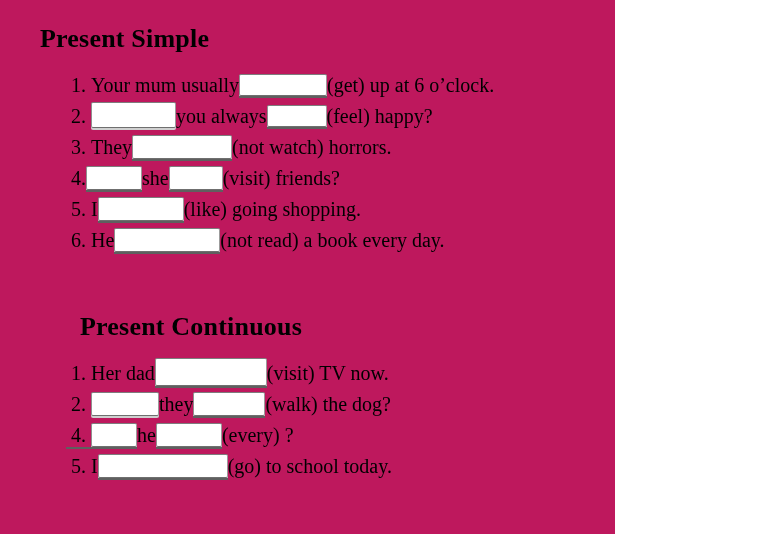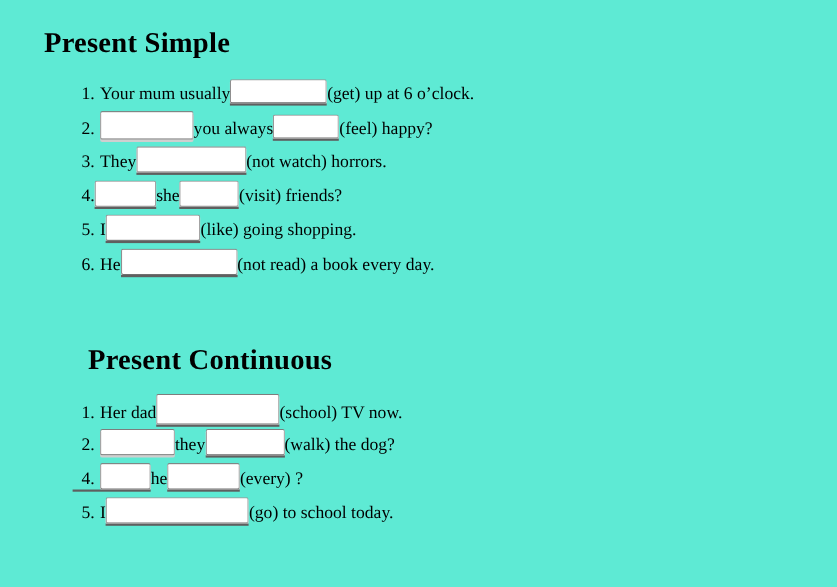--- a/index.html
+++ b/index.html
@@ -10,23 +10,23 @@
   body {
     width: 761px;
     height: 534px;
     overflow: hidden;
     font-family: "Liberation Serif", "DejaVu Serif", serif;
     color: #000000;
     position: relative;
   }
   .page {
     position: relative;
-    width: 761px;
+    width: 615px;
     height: 534px;
-    background: #5eead4;
+    background: #be185d;
   }
 
   .section-heading {
     font-family: "Liberation Serif", "DejaVu Serif", serif;
     font-weight: bold;
     font-size: 26px;
     line-height: 30px;
     letter-spacing: 0.2px;
     color: #000000;
     position: absolute;
@@ -34,21 +34,21 @@
   }
 
   .qlist {
     position: absolute;
     margin: 0;
     padding: 0;
     list-style: none;
   }
   .qitem {
     font-family: "Liberation Serif", "DejaVu Serif", serif;
-    font-size: 16px;
+    font-size: 20px;
     line-height: 31px;
     color: #000000;
     white-space: nowrap;
     display: block;
     height: 31px;
   }
   .qnum {
     display: inline-block;
     text-align: right;
     width: 24px;
@@ -125,19 +125,19 @@
       <li class="qitem"><span class="qnum">2.</span><span class="sp"> </span><span class="blank h26 no-ul" style="width: 85px;"></span><span class="sp">you always</span><span class="blank h22 ul" style="width: 60px;"></span><span class="sp">(feel) happy?</span></li>
       <li class="qitem"><span class="qnum">3.</span><span class="sp">They </span><span class="blank h24 ul" style="width: 100px;"></span><span class="sp"> (not watch) horrors.</span></li>
       <li class="qitem"><span class="qnum tight">4.</span><span class="blank h24 ul" style="width: 56px;"></span><span class="sp"> she </span><span class="blank h24 ul" style="width: 54px;"></span><span class="sp"> (visit) friends?</span></li>
       <li class="qitem"><span class="qnum">5.</span><span class="sp">I </span><span class="blank h24 ul" style="width: 86px;"></span><span class="sp">(like) going shopping.</span></li>
       <li class="qitem"><span class="qnum">6.</span><span class="sp">He </span><span class="blank h24 ul" style="width: 106px;"></span><span class="sp">(not read) a book every day.</span></li>
     </ul>
 
   <div class="section-heading" style="left:40px; top:312px;margin-left:40px;">Present Continuous</div>
 
   <ul class="qlist" id="list-pc" style="left:62px; top:358px;">
-      <li class="qitem"><span class="qnum">1.</span><span class="sp">Her dad</span><span class="blank h28 ul" style="width: 112px;"></span><span class="sp">(school) TV now.</span></li>
+      <li class="qitem"><span class="qnum">1.</span><span class="sp">Her dad</span><span class="blank h28 ul" style="width: 112px;"></span><span class="sp">(visit) TV now.</span></li>
       <li class="qitem"><span class="qnum">2.</span><span class="sp"> </span><span class="blank h24 no-ul" style="width: 68px;"></span><span class="sp"> they </span><span class="blank h24 ul" style="width: 72px;"></span><span class="sp">(walk) the dog?</span></li>
       <li class="qitem"><span class="qnum">4.</span><span class="sp">  </span><span class="blank h24 ul-left" style="width: 46px;"></span><span class="sp"> he </span><span class="blank h24 ul" style="width: 66px;"></span><span class="sp">(every) ?</span></li>
       <li class="qitem"><span class="qnum">5.</span><span class="sp">I </span><span class="blank h24 ul" style="width: 130px;"></span><span class="sp">(go) to school today.</span></li>
     </ul>
 
 </div>
 
 </body></html>

